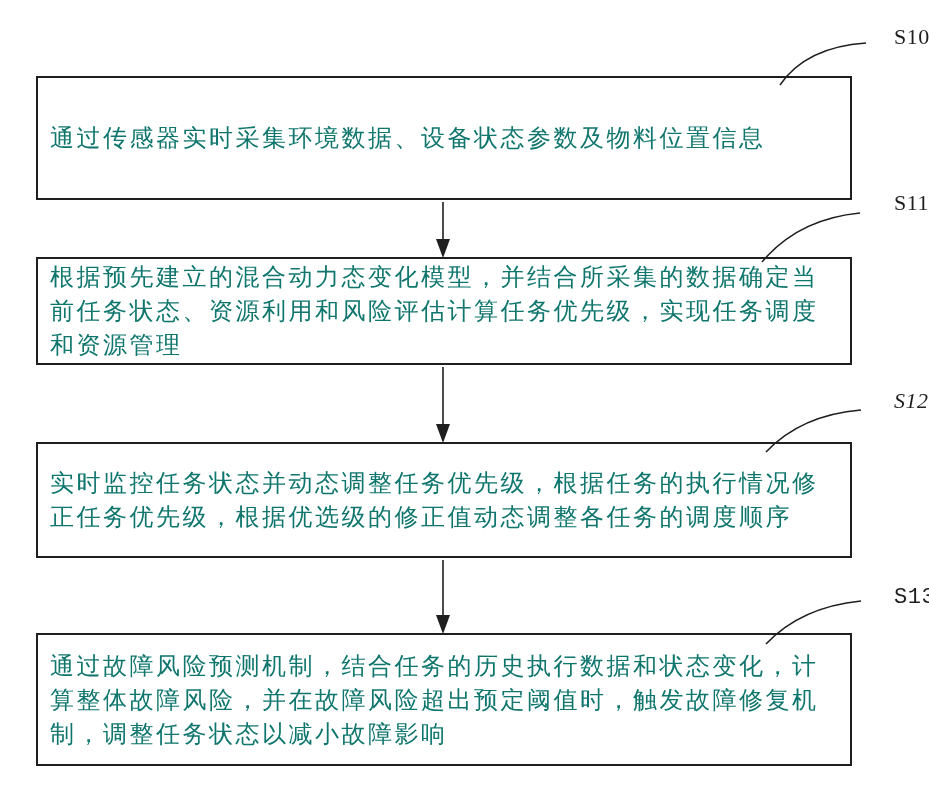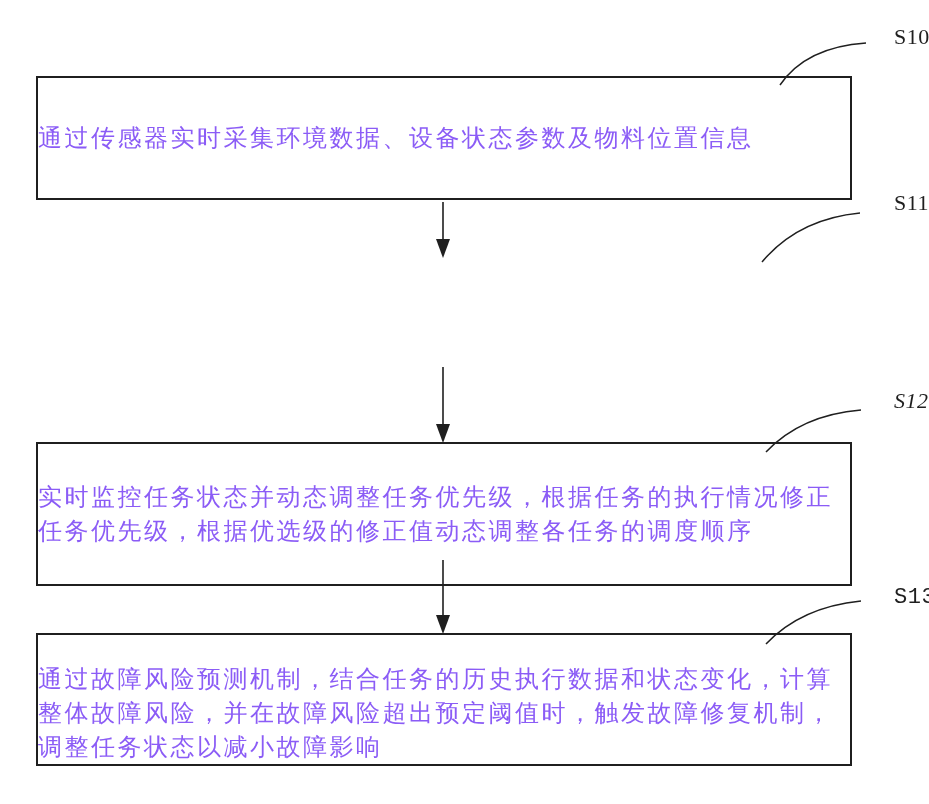--- a/index.html
+++ b/index.html
@@ -21,33 +21,33 @@
   .flow-box {
     position: absolute;
     left: 36px;
     width: 816px;
     border: 2px solid var(--ink);
     background: transparent;
     display: flex;
     align-items: center;
   }
   .flow-box .box-text {
-    padding: 0 0;
+    padding: 0 12px;
     font-size: 24px;
     line-height: 34px;
     letter-spacing: 2.5px;
-    color: #8b5cf6;
+    color: #0f766e;
     text-align: left;
     word-break: break-all;
     width: 100%;
   }
   .box-1 { top: 76px;  height: 124px; }
   .box-2 { top: 257px; height: 108px; }
-  .box-3 { top: 442px; height: 144px; }
-  .box-4 { top: 633px; height: 133px; align-items: flex-end; }
+  .box-3 { top: 442px; height: 116px; }
+  .box-4 { top: 633px; height: 133px; }
   .step-label {
     position: absolute;
     left: 880px;
     font-size: 22px;
     color: var(--ink);
     letter-spacing: 0.5px;
     white-space: nowrap;
     margin-left: 14px;
   }
   .label-s10 { top: 24px; }
@@ -91,20 +91,23 @@
   </svg>
 
   <div class="step-label label-s10">S10</div>
   <div class="step-label label-s11">S11</div>
   <div class="step-label label-s12">S12</div>
   <div class="step-label label-s13">S13</div>
 
   <div class="flow-box box-1">
     <div class="box-text">通过传感器实时采集环境数据、设备状态参数及物料位置信息</div>
   </div>
+  <div class="flow-box box-2">
+    <div class="box-text">根据预先建立的混合动力态变化模型，并结合所采集的数据确定当前任务状态、资源利用和风险评估计算任务优先级，实现任务调度和资源管理</div>
+  </div>
   <div class="flow-box box-3">
     <div class="box-text">实时监控任务状态并动态调整任务优先级，根据任务的执行情况修正任务优先级，根据优选级的修正值动态调整各任务的调度顺序</div>
   </div>
   <div class="flow-box box-4">
     <div class="box-text">通过故障风险预测机制，结合任务的历史执行数据和状态变化，计算整体故障风险，并在故障风险超出预定阈值时，触发故障修复机制，调整任务状态以减小故障影响</div>
   </div>
 
 </div>
 
 </body></html>

